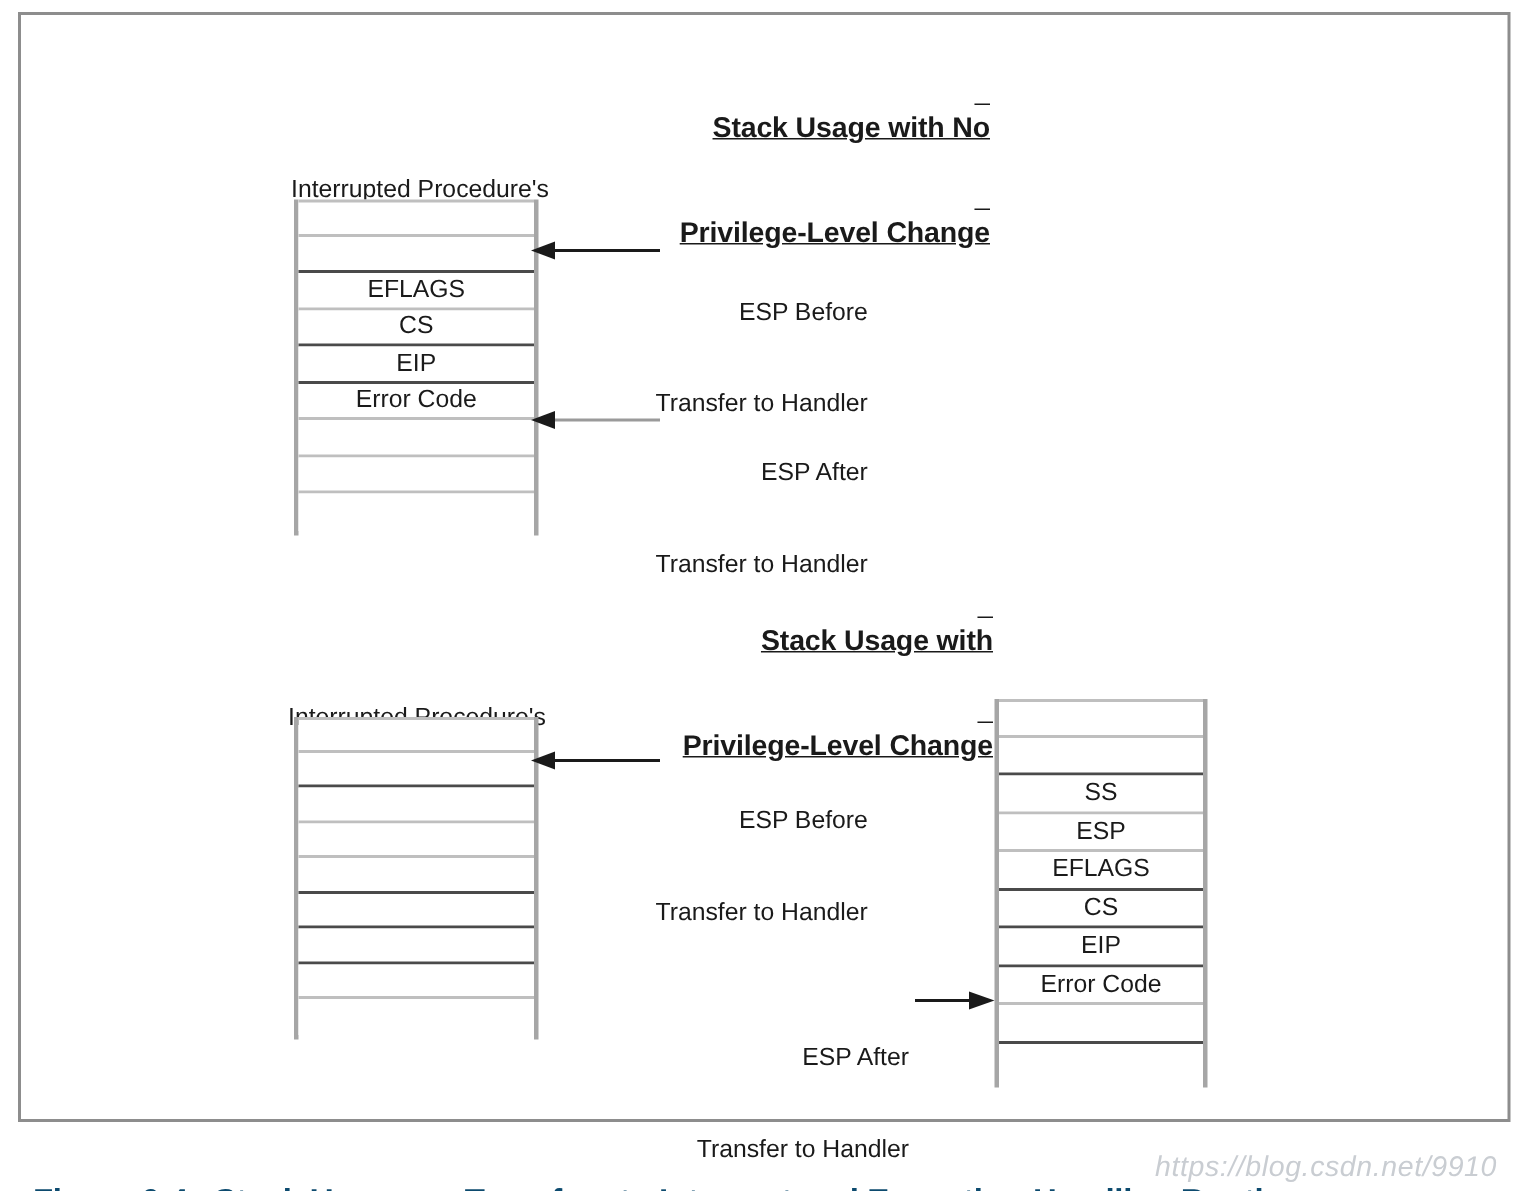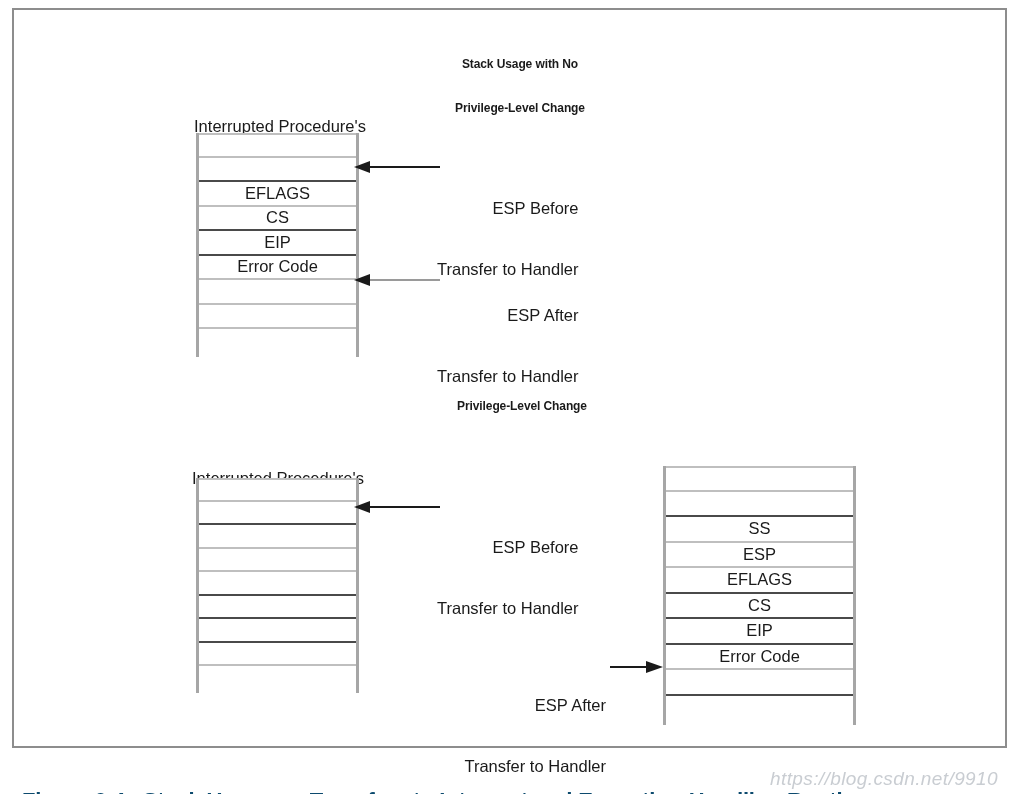--- a/index.html
+++ b/index.html
@@ -29,24 +29,24 @@
 
   
   .txt {
     position: absolute;
     color: #1a1a1a;
     white-space: pre;
     line-height: 1.22;
     text-align: right;
   }
   .section-title {
-    font-size: 12px;
+    font-size: 19px;
     font-weight: bold;
-    text-align: center;
     letter-spacing: -0.1px;
+    text-decoration: underline;
   }
   .stack-label {
     font-size: 16.5px;
     font-weight: normal;
     text-align: center;
   }
   .callout {
     font-size: 16.5px;
     font-weight: normal;
   }
@@ -148,20 +148,21 @@
 <svg class="arrow-svg" style="left:352px; top:265px; width:90px; height:30px;">
   <line x1="88" y1="15" x2="14" y2="15" stroke="#9a9a9a" stroke-width="2"></line>
   <polygon points="2,15 18,9 18,21" fill="#1a1a1a"></polygon>
 </svg>
 <div class="txt callout" style="left:437px; top:265px;">
   <div>ESP After</div>
   <div>Transfer to Handler</div>
 </div>
 
 <div class="txt section-title" style="left:382px; top:370px; width:280px;">
+  <div>Stack Usage with</div>
   <div>Privilege-Level Change</div>
 </div>
 
 <div class="txt stack-label" style="left:166px; top:428px; width:224px;">
   <div>Interrupted Procedure's</div>
   <div>Stack</div>
 </div>
 
 <div class="txt stack-label" style="left:663px; top:437px; width:163px;">
   <div>Handler's Stack</div>
@@ -172,21 +173,21 @@
     <div class="stack-row dark" style="height: 23.5px;"></div>
     <div class="stack-row" style="height: 23.5px;"></div>
     <div class="stack-row" style="height: 23.5px;"></div>
     <div class="stack-row dark" style="height: 23.5px;"></div>
     <div class="stack-row dark" style="height: 23.5px;"></div>
     <div class="stack-row dark" style="height: 23.5px;"></div>
     <div class="stack-row" style="height: 23.5px;"></div>
     <div class="stack-row" style="border-bottom: none; height: 23.5px;"></div>
   </div>
 
-<div class="stack" id="bottom-right-stack" style="left:663px; top:466px; width:193px; height:259px;">
+<div class="stack" id="bottom-right-stack" style="left:663px; top:466px; width:142px; height:259px;">
     <div class="stack-row first" style="height: 25.5px;"></div>
     <div class="stack-row dark" style="height: 25.5px;"></div>
     <div class="stack-row" style="height: 25.5px;">
       <span>SS</span>
     </div>
     <div class="stack-row" style="height: 25.5px;">
       <span>ESP</span>
     </div>
     <div class="stack-row dark" style="height: 25.5px;">
       <span>EFLAGS</span>

